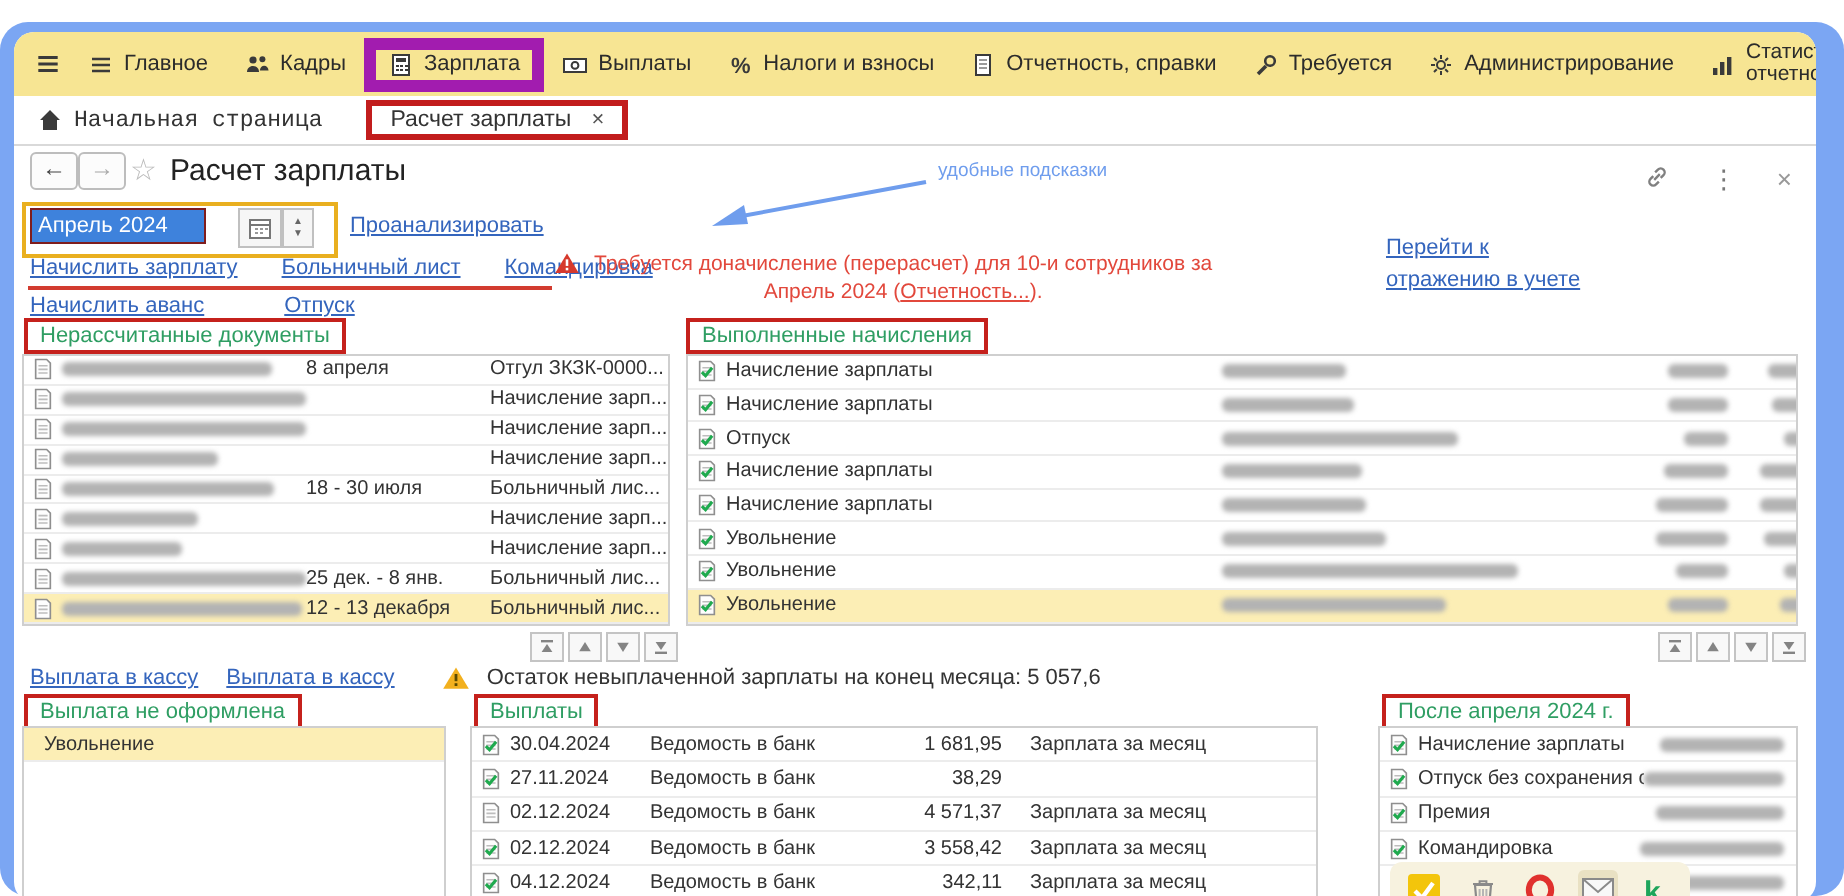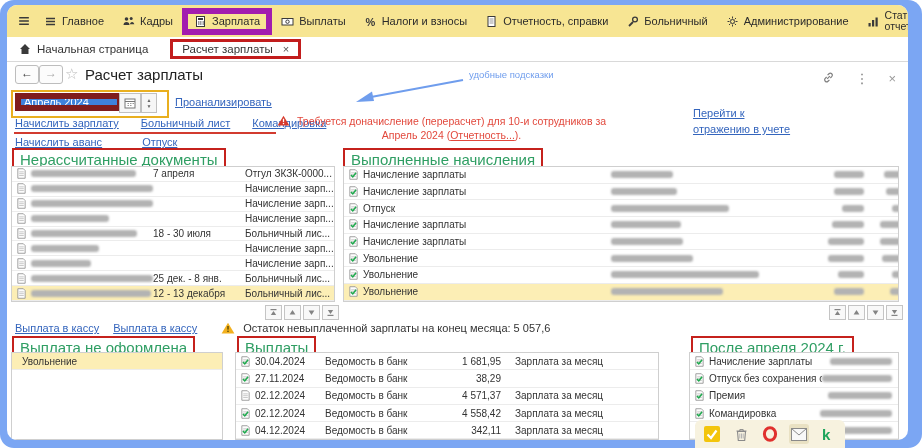--- a/index.html
+++ b/index.html
@@ -1,66 +1,66 @@
 <!DOCTYPE html>
 <html><head>
 <meta charset="utf-8">
 <style>
   html,body{margin:0;padding:0;background:#fff;}
   body{width:922px;height:448px;position:relative;overflow:hidden;
        font-family:"Liberation Sans",sans-serif;-webkit-font-smoothing:antialiased;}
-  .frame{position:absolute;inset:0;background:#7ba6f3;border-radius:14px;}
+  .frame{position:absolute;inset:0;background:#7ba6f3;border-radius:14px;margin-top:11px;}
   .window{position:absolute;left:7px;top:5px;width:901px;height:435px;background:#fff;
           border-radius:10px;overflow:hidden;}
   
   .menubar{position:absolute;left:0;top:0;width:100%;height:32px;background:#f7e593;
            display:flex;align-items:center;gap:4px;padding-left:10px;box-sizing:border-box;}
   .hamb{width:22px;height:20px;display:flex;align-items:center;justify-content:center;cursor:pointer;}
   .mi{display:flex;align-items:center;gap:5px;padding:2px 9px;font-size:11px;color:#2b2b2b;cursor:pointer;white-space:nowrap;}
   .mi.annot{border:6px solid #a21caf;background:#f7e593;padding:1px 6px;}
   .mi .ml.wrap{white-space:normal;width:86px;line-height:1.05;font-size:10.5px;}
   .mic{display:flex;align-items:center;}
   
   .tabbar{position:absolute;left:0;top:32px;width:100%;height:24px;background:#fff;
           border-bottom:1px solid #d9d9d9;display:flex;align-items:center;font-size:11.5px;color:#333;}
-  .homeitem{display:flex;align-items:flex-start;gap:6px;margin-left:12px;cursor:pointer;}
+  .homeitem{display:flex;align-items:flex-start;gap:6px;margin-left:12px;cursor:pointer;font-family:Liberation Mono, monospace;}
   .tab{display:flex;align-items:center;gap:10px;margin-left:22px;border:3px solid #c21d1d;
        padding:1px 9px;cursor:pointer;}
   .tab .x{color:#555;font-size:11px;}
   
   .navbtn{position:absolute;width:22px;height:17px;border:1px solid #bdbdbd;border-radius:3px;
           background:#fcfcfc;font-size:12px;line-height:15px;text-align:center;color:#444;cursor:pointer;}
   .star{position:absolute;left:58px;top:60px;font-size:15px;color:#bbb;cursor:pointer;}
   .ptitle{position:absolute;left:78px;top:61px;font-size:15px;color:#222;}
   .winicons{position:absolute;top:66px;right:12px;display:flex;gap:20px;align-items:center;}
   .winicons span{cursor:pointer;color:#777;font-size:12px;line-height:12px;}
   
   .period-annot{position:absolute;left:4px;top:85px;width:154px;height:24px;border:2px solid #e9af1f;}
-  .datein{position:absolute;left:8px;top:88px;width:108px;height:18px;border:6px solid #7f1d1d;
+  .datein{position:absolute;left:8px;top:88px;width:88px;height:18px;border:1px solid #7f1d1d;
           background:#3e82dc;color:#fff;font-size:11px;padding:0 3px;box-sizing:border-box;
           font-family:"Liberation Sans",sans-serif;}
   .calbtn{position:absolute;left:112px;top:88px;width:20px;height:18px;border:1px solid #c0c0c0;
           background:#f6f6f6;display:flex;align-items:center;justify-content:center;cursor:pointer;}
   .spin{position:absolute;left:134px;top:88px;width:14px;height:18px;border:1px solid #c0c0c0;
         background:#f6f6f6;display:flex;flex-direction:column;align-items:center;justify-content:center;
         font-size:5px;color:#666;cursor:pointer;line-height:1.2;}
   a.lnk{color:#3465bd;text-decoration:underline;font-size:11px;cursor:pointer;}
   .analyze{position:absolute;left:168px;top:91px;}
   
   .lrow1{position:absolute;left:8px;top:112px;display:flex;gap:22px;}
   .lrow2{position:absolute;left:8px;top:131px;display:flex;gap:40px;}
   .redline{position:absolute;left:7px;top:127px;width:262px;height:2px;background:#d23b2f;}
   .warnwrap{position:absolute;left:270px;top:109px;display:flex;gap:7px;text-align:center;}
   .warntext{font-size:10.5px;color:#e2483c;line-height:1.35;}
   .warntext a{color:#e2483c;text-decoration:underline;}
   .goto{position:absolute;left:686px;top:101px;font-size:11px;line-height:1.45;}
   .hint{position:absolute;left:462px;top:64px;font-size:9.5px;color:#6f9ded;}
   .hintarrow{position:absolute;left:346px;top:70px;}
   
-  .sect{border:2px solid #c5211c;color:#2f9e63;font-size:15px;padding:1px 6px;display:inline-block;background:#fff;}
+  .sect{border:2px solid #c5211c;color:#2f9e63;font-size:11px;padding:1px 6px;display:inline-block;background:#fff;}
   .sect-uncalc{position:absolute;left:5px;top:143px;}
   .sect-done{position:absolute;left:336px;top:143px;text-align:center;}
   .sect-unformed{position:absolute;left:5px;top:331px;}
   .sect-pays{position:absolute;left:230px;top:331px;}
   .sect-after{position:absolute;left:684px;top:331px;}
   
   .tbl{position:absolute;border:1px solid #cfcfcf;background:#fff;overflow:hidden;box-sizing:border-box;}
   .tbl-uncalc{left:4px;top:161px;width:324px;height:136px;}
   .tbl-done{left:336px;top:161px;width:556px;height:136px;}
   .tbl-unformed{left:4px;top:347px;width:212px;height:88px;}
@@ -171,21 +171,21 @@
             </span>
             <span class="ml ">Отчетность, справки</span>
           </div>
           <div class="mi ">
             <span class="mic">
               <svg viewBox="0 0 13 13" width="13" height="13" fill="none" stroke="#3a3a3a">
                 <path d="M3 11 7 7" stroke-width="1.8"></path>
                 <circle cx="9" cy="4.5" r="2.4" stroke-width="1.3"></circle>
               </svg>
             </span>
-            <span class="ml ">Больничный</span>
+            <span class="ml ">Требуется</span>
           </div>
           <div class="mi ">
             <span class="mic">
               <svg viewBox="0 0 13 13" width="13" height="13" fill="none" stroke="#3a3a3a">
                 <circle cx="6.5" cy="6.5" r="2"></circle>
                 <path d="M6.5 1.5v2M6.5 9.5v2M1.5 6.5h2M9.5 6.5h2M3 3l1.4 1.4M8.6 8.6 10 10M10 3 8.6 4.4M4.4 8.6 3 10"></path>
               </svg>
             </span>
             <span class="ml ">Администрирование</span>
           </div>
@@ -287,21 +287,21 @@
         <div class="tr ">
           <span class="ic">
             <svg viewBox="0 0 12 12" width="11" height="11">
               <path d="M2 .8h6l2 2v8.4H2z" fill="#fdfdfd" stroke="#8f8f8f" stroke-width="0.9"></path>
               <path d="M3.5 4.2h5M3.5 6.2h5M3.5 8.2h5" stroke="#bdbdbd" stroke-width="0.9"></path>
             </svg>
           </span>
           <span class="nmL">
             <span class="bb" style="width:105px"></span>
           </span>
-          <span class="dtL">7 апреля</span>
+          <span class="dtL">8 апреля</span>
           <span class="tpL">Отгул ЗКЗК-0000...</span>
         </div>
         <div class="tr ">
           <span class="ic">
             <svg viewBox="0 0 12 12" width="11" height="11">
               <path d="M2 .8h6l2 2v8.4H2z" fill="#fdfdfd" stroke="#8f8f8f" stroke-width="0.9"></path>
               <path d="M3.5 4.2h5M3.5 6.2h5M3.5 8.2h5" stroke="#bdbdbd" stroke-width="0.9"></path>
             </svg>
           </span>
           <span class="nmL">
@@ -669,21 +669,21 @@
         <div class="tr ">
           <span class="ic">
             <svg viewBox="0 0 12 12" width="11" height="11">
               <path d="M2 .8h6l2 2v8.4H2z" fill="#fdfdfd" stroke="#8f8f8f" stroke-width="0.9"></path>
               <path d="M3.5 4.2h5M3.5 6.2h5M3.5 8.2h5" stroke="#bdbdbd" stroke-width="0.9"></path>
               <path d="M3.2 6.6l2 2 3.6-4.4" stroke="#1faa4e" stroke-width="1.7" fill="none"></path>
             </svg>
           </span>
           <span class="dtP">02.12.2024</span>
           <span class="docP">Ведомость в банк</span>
-          <span class="amP">4 558,42</span>
+          <span class="amP">3 558,42</span>
           <span class="ntP">Зарплата за месяц</span>
         </div>
         <div class="tr ">
           <span class="ic">
             <svg viewBox="0 0 12 12" width="11" height="11">
               <path d="M2 .8h6l2 2v8.4H2z" fill="#fdfdfd" stroke="#8f8f8f" stroke-width="0.9"></path>
               <path d="M3.5 4.2h5M3.5 6.2h5M3.5 8.2h5" stroke="#bdbdbd" stroke-width="0.9"></path>
               <path d="M3.2 6.6l2 2 3.6-4.4" stroke="#1faa4e" stroke-width="1.7" fill="none"></path>
             </svg>
           </span>

